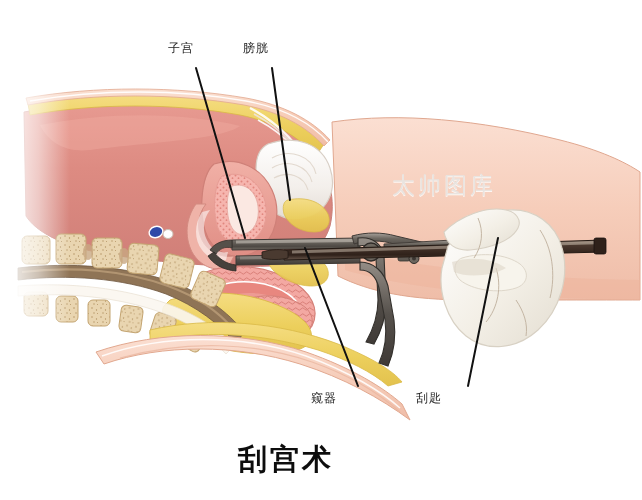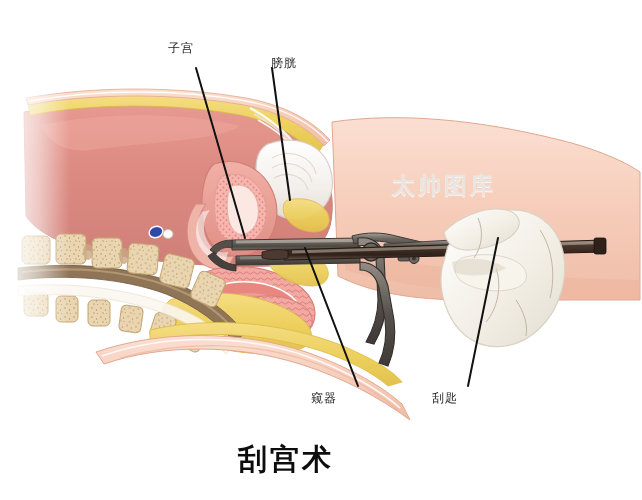--- a/index.html
+++ b/index.html
@@ -26,42 +26,42 @@
   .lbl {
     position: absolute;
     font-family: "Liberation Sans", "DejaVu Sans", sans-serif;
     font-size: 12px;
     color: #1b1b1b;
     letter-spacing: 1px;
     white-space: nowrap;
     line-height: 1;
   }
   #label-uterus   { left: 168px; top: 42px; }
-  #label-bladder  { left: 243px; top: 57px; margin-left: 28px; }
+  #label-bladder  { left: 243px; top: 42px; }
   #label-speculum { left: 311px; top: 392px; }
-  #label-curette  { left: 432px; top: 392px; }
+  #label-curette  { left: 416px; top: 392px; }
   #figure-title {
     position: absolute;
     left: 0;
     top: 440px;
     width: 572px;
     text-align: center;
     font-family: "Liberation Sans", "DejaVu Sans", sans-serif;
     font-size: 29px;
     font-weight: bold;
     color: #0d0d0d;
     letter-spacing: 3px;
   }
   #watermark {
     position: absolute;
     left: 392px;
     top: 170px;
     font-family: "Liberation Sans", "DejaVu Sans", sans-serif;
     font-size: 23px;
-    font-weight: bold;
+    font-weight: normal;
     letter-spacing: 3px;
     color: #e9e4e0;
     text-shadow: 0 1px 0 rgba(255,255,255,0.8);
     pointer-events: none;
     white-space: nowrap;
   }
 </style>
 </head>
 <body>
 

